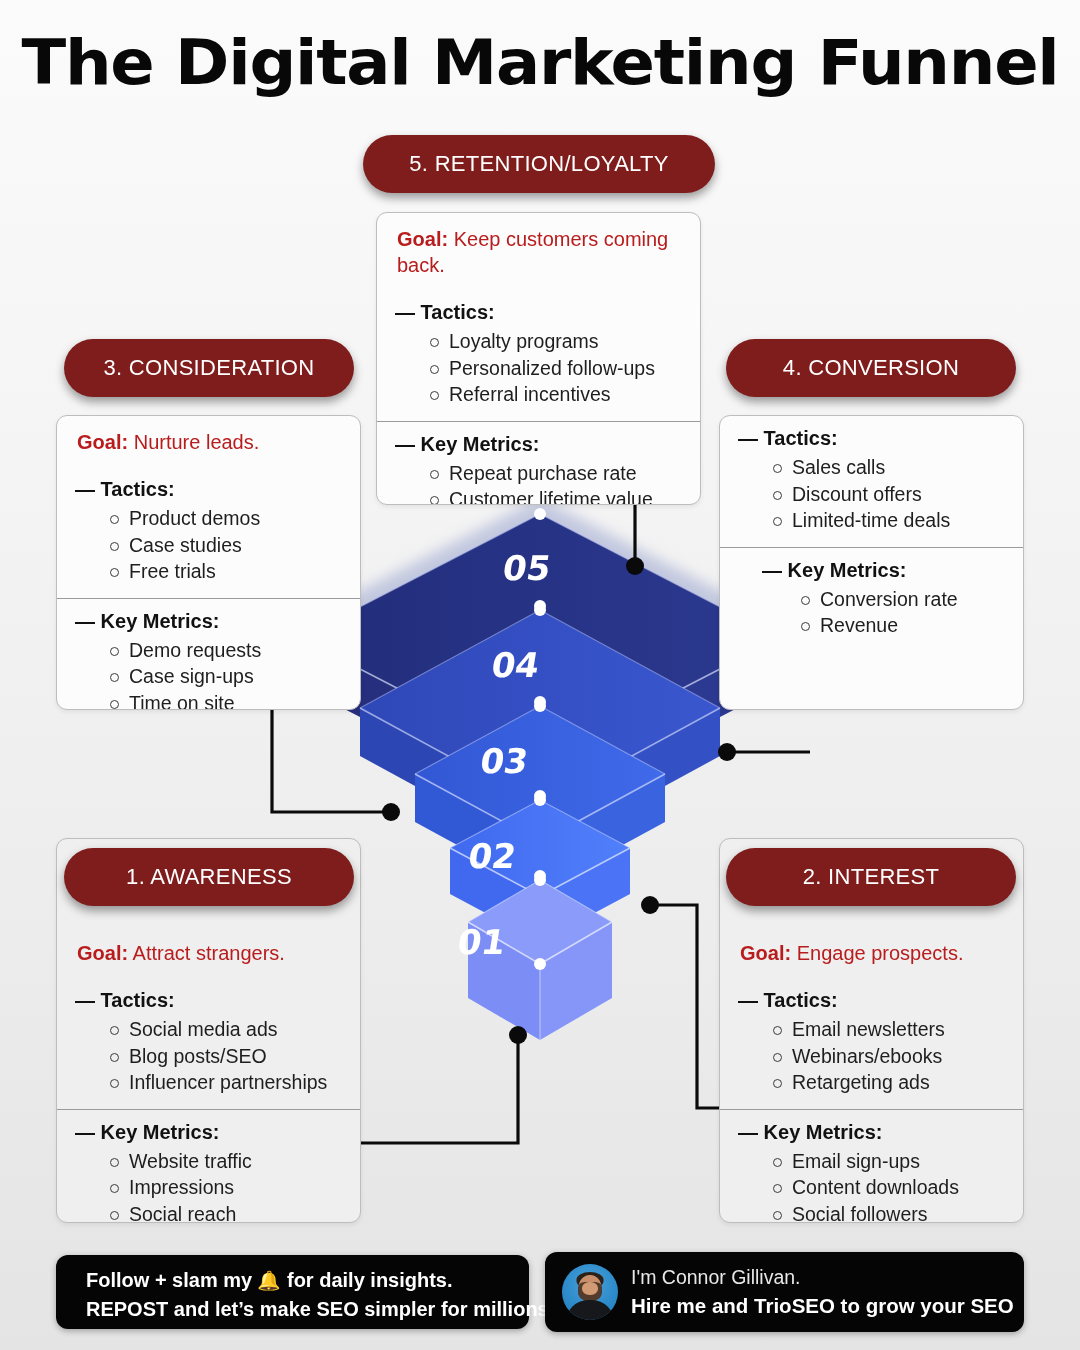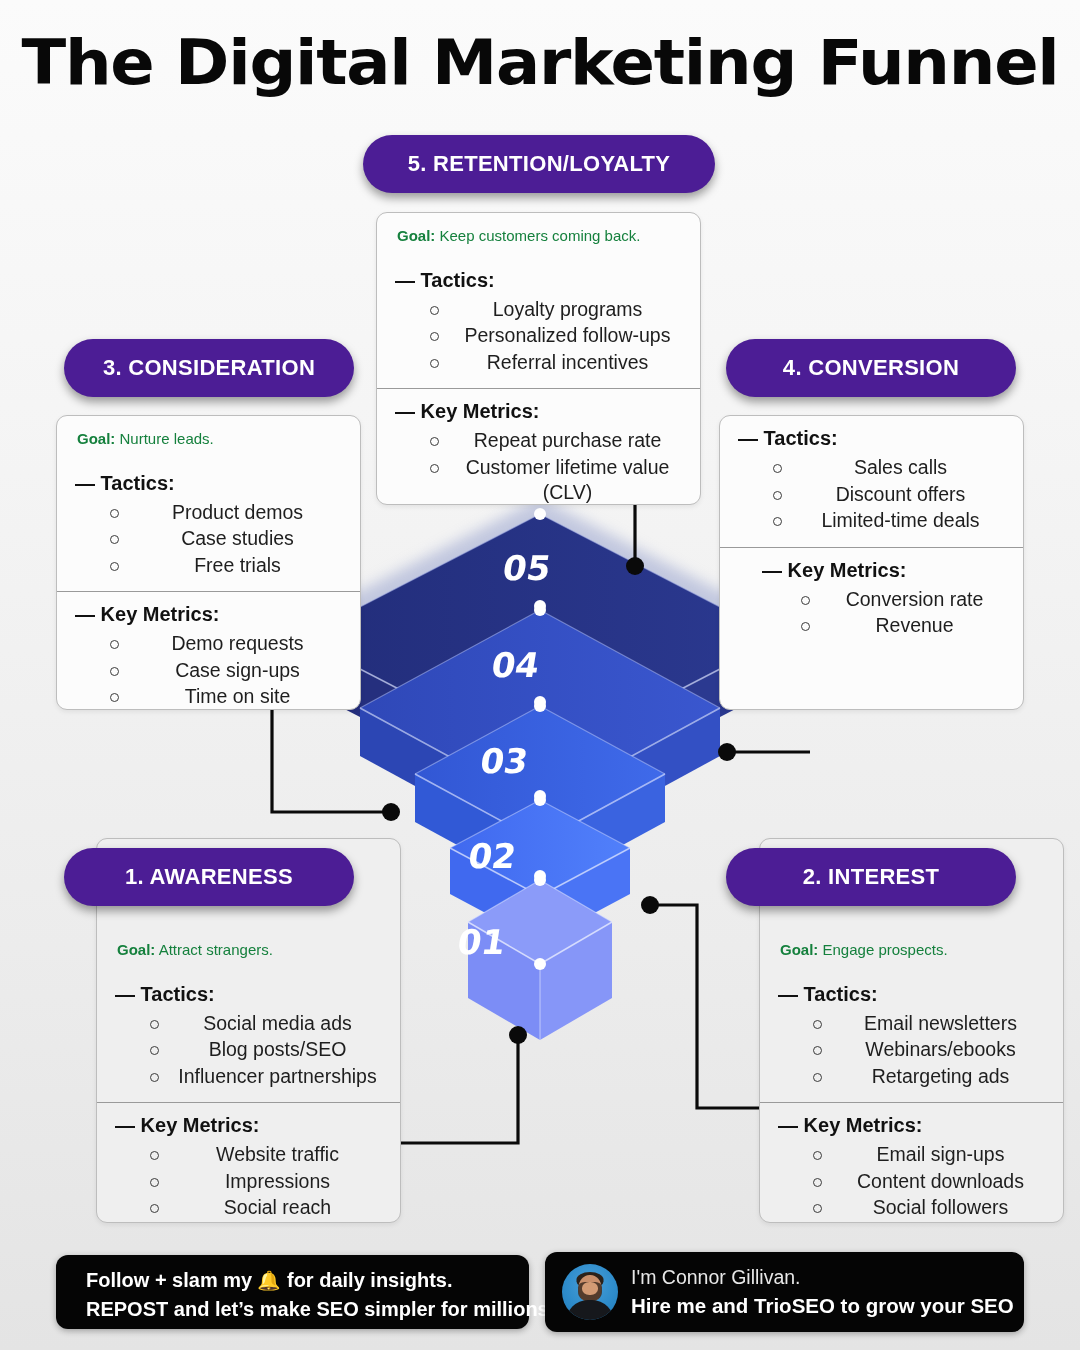--- a/index.html
+++ b/index.html
@@ -21,41 +21,41 @@
 
   
   .funnel-wrap { position:absolute; left:280px; top:470px; width:520px; height:600px; }
   .funnel-wrap svg { display:block; }
 
   
   .wires { position:absolute; inset:0; pointer-events:none; }
 
   
   .pill {
-    position:absolute; background:#4c1d95; color:#fff;
+    position:absolute; background:#7f1d1d; color:#fff;
     border-radius:40px; display:flex; align-items:center; justify-content:center;
-    font-weight:700; letter-spacing:0.3px; font-size:22px;
+    font-weight:400; letter-spacing:0.3px; font-size:22px;
     box-shadow:0 5px 10px rgba(0,0,0,.38);
     z-index:6;
   }
 
   
   .card {
     position:absolute; background:#fcfcfc; border:1.3px solid #bdbdbd;
     border-radius:11px; z-index:5; overflow:hidden;
     box-shadow:0 2px 5px rgba(0,0,0,.07);
   }
-  .card.under { background:#efefef;margin-left:40px; }
+  .card.under { background:#efefef; }
   .sec { padding:11px 14px 12px 14px; }
   .sec + .sec { border-top:1.4px solid #9a9a9a; }
-  .goal { font-size:15px; color:#15803d; line-height:1.3; padding:13px 14px 12px 20px; }
+  .goal { font-size:20px; color:#b91c1c; line-height:1.3; padding:13px 14px 12px 20px; }
   .goal b { font-weight:700; }
   .hd { font-size:20px; font-weight:700; color:#111; margin-left:4px; }
   .hd .dash { letter-spacing:0px; }
-  ul { list-style:none; margin:5px 0 0 0; padding:0 0 0 38px;text-align:center; }
+  ul { list-style:none; margin:5px 0 0 0; padding:0 0 0 38px; }
   li { font-size:19.5px; color:#1e1e1e; line-height:1.31; position:relative; padding-left:20px; margin-bottom:1px; }
   li:before {
     content:""; position:absolute; left:1px; top:9px; width:7px; height:7px;
     border:1.4px solid #3a3a3a; border-radius:50%;
   }
   .indent { margin-left:28px; }
 
   
   .footer {
     position:absolute; background:#050505; border-radius:12px; z-index:7;

